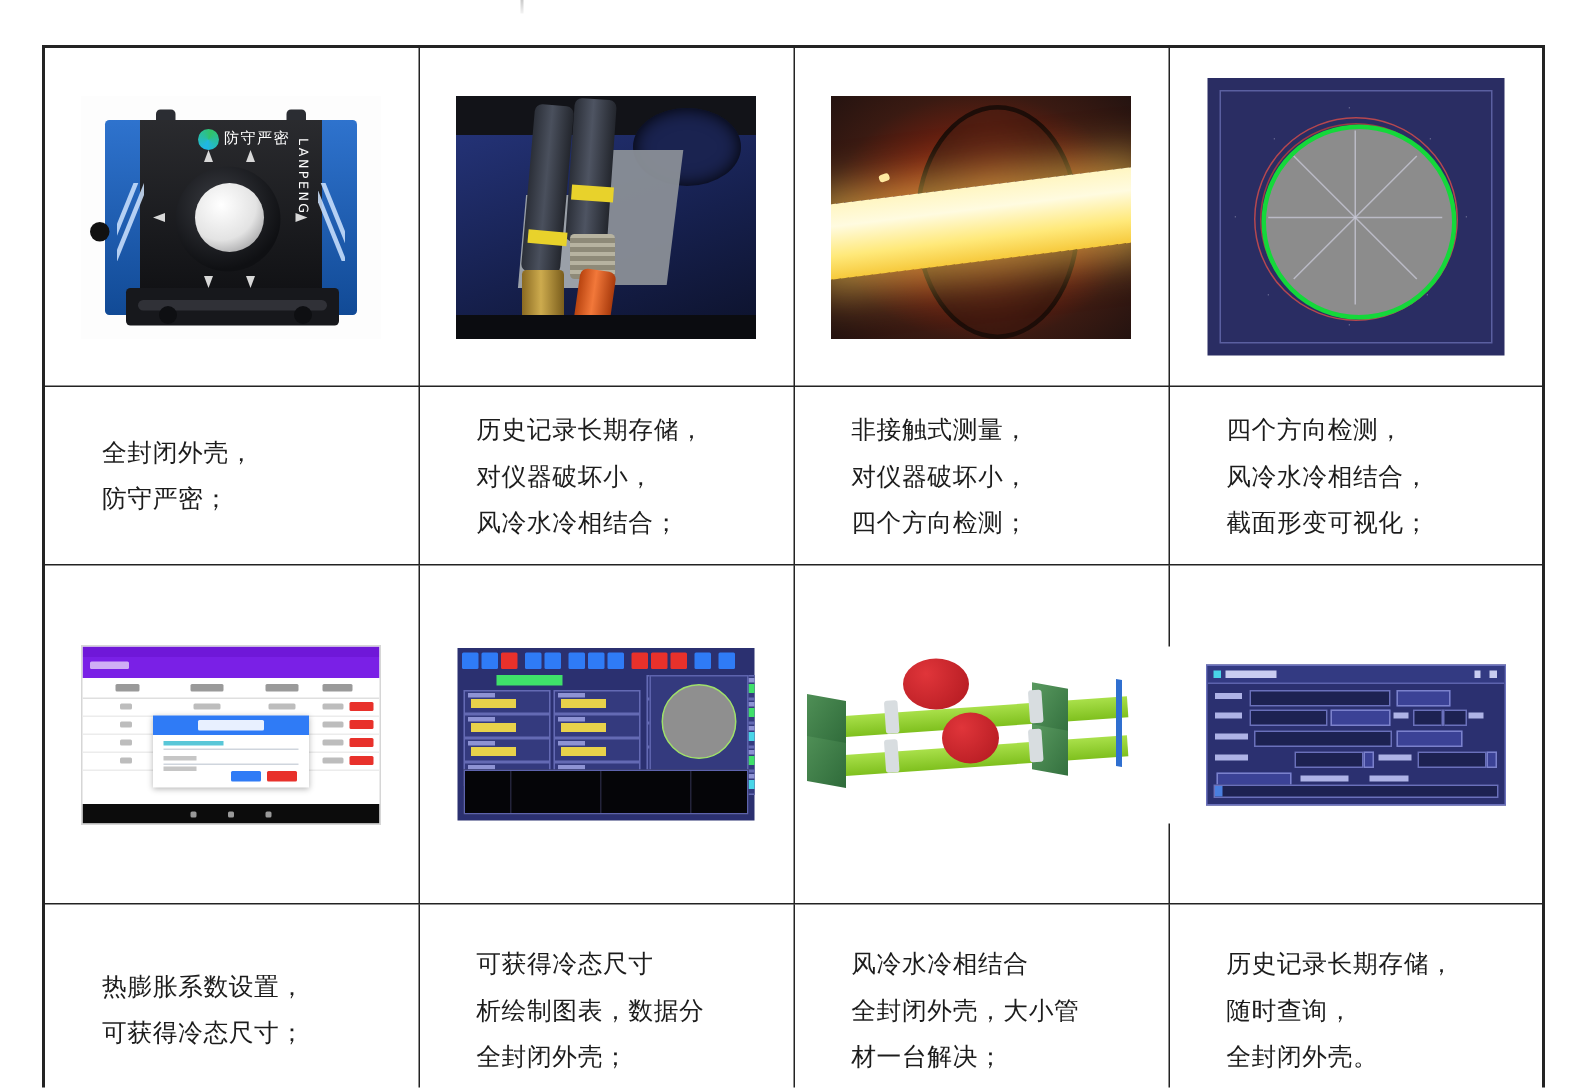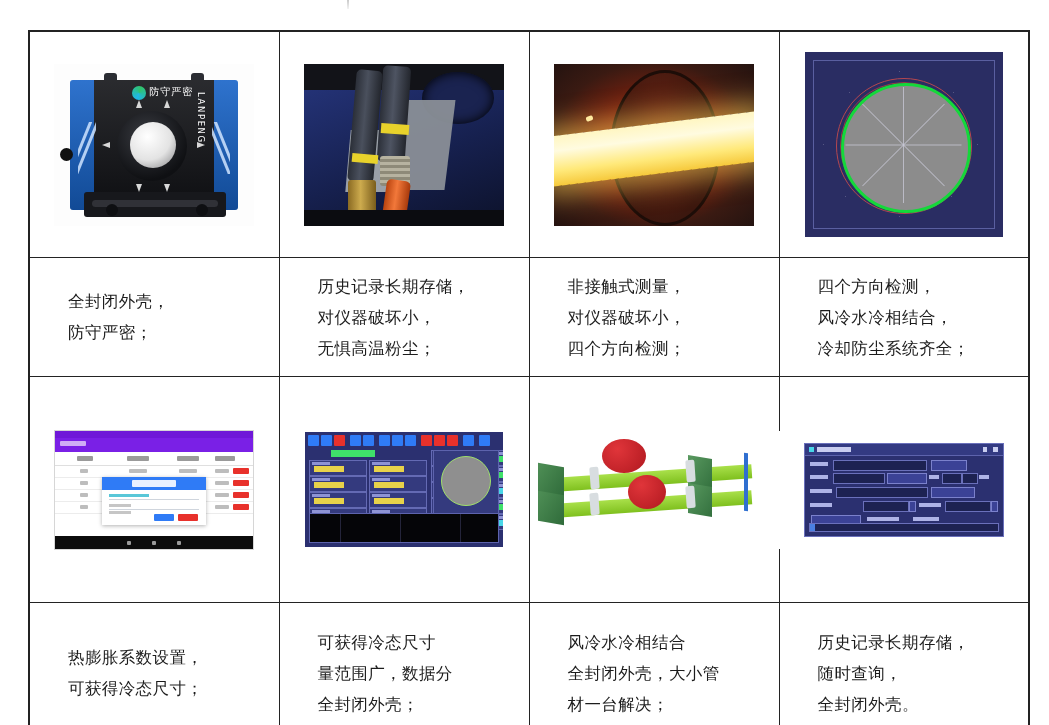--- a/index.html
+++ b/index.html
@@ -286,35 +286,35 @@
         <td class="txt-cell">
           <div class="cap">
             <div>全封闭外壳，</div>
             <div>防守严密；</div>
           </div>
         </td>
         <td class="txt-cell">
           <div class="cap">
             <div>历史记录长期存储，</div>
             <div>对仪器破坏小，</div>
-            <div>无惧高温粉尘；</div>
+            <div>风冷水冷相结合；</div>
           </div>
         </td>
         <td class="txt-cell">
           <div class="cap">
             <div>非接触式测量，</div>
             <div>对仪器破坏小，</div>
             <div>四个方向检测；</div>
           </div>
         </td>
         <td class="txt-cell">
           <div class="cap">
             <div>四个方向检测，</div>
             <div>风冷水冷相结合，</div>
-            <div>冷却防尘系统齐全；</div>
+            <div>截面形变可视化；</div>
           </div>
         </td>
       </tr>
 
       <tr>
 
         <td class="img-cell">
           <div class="thumb tab">
             <div class="statusbar"></div>
             <div class="appbar"></div>
@@ -540,21 +540,21 @@
       <tr>
         <td class="txt-cell tall">
           <div class="cap">
             <div>热膨胀系数设置，</div>
             <div>可获得冷态尺寸；</div>
           </div>
         </td>
         <td class="txt-cell tall">
           <div class="cap">
             <div>可获得冷态尺寸</div>
-            <div>量范围广，数据分</div>
+            <div>析绘制图表，数据分</div>
             <div>全封闭外壳；</div>
           </div>
         </td>
         <td class="txt-cell tall">
           <div class="cap">
             <div>风冷水冷相结合</div>
             <div>全封闭外壳，大小管</div>
             <div>材一台解决；</div>
           </div>
         </td>

